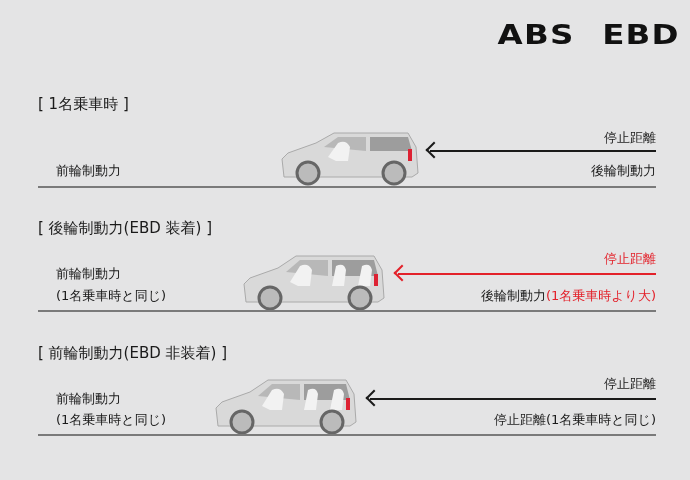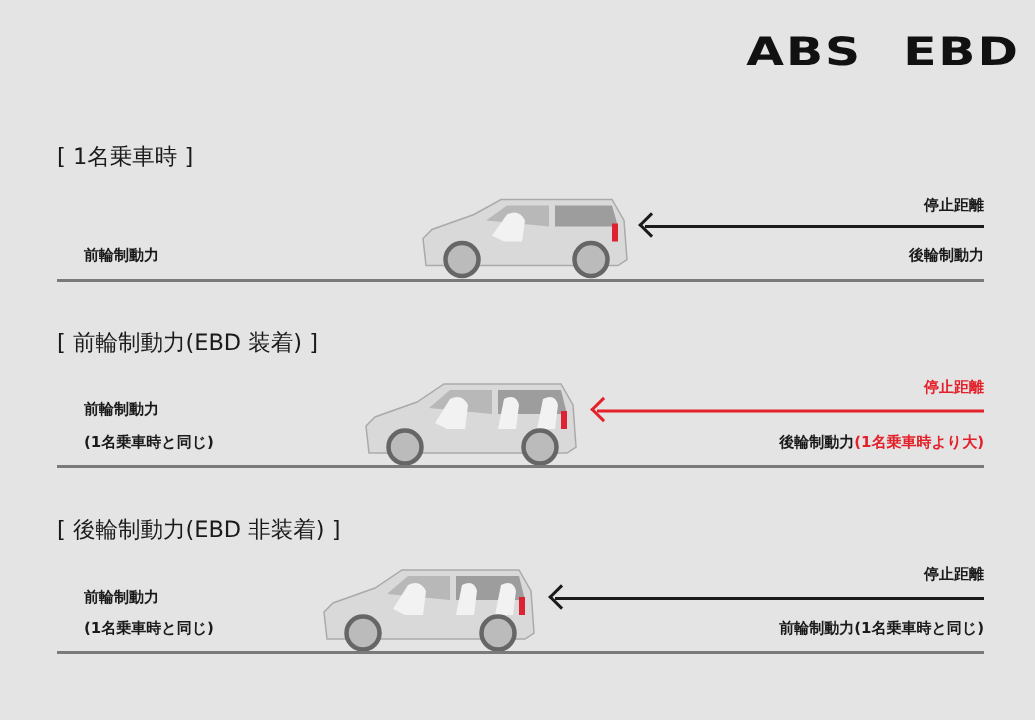--- a/index.html
+++ b/index.html
@@ -17,21 +17,21 @@
     color:#111;
     transform:scaleX(1.25); transform-origin:right center;
   }
   .logo span { margin-left:22px; }
   .section { position:absolute; left:0; width:690px; }
   .heading {
     position:absolute; left:38px;
     font-size:15px; font-weight:normal; white-space:nowrap;
   }
   .label {
-    position:absolute; font-size:10px; font-weight:bold; line-height:20px;
+    position:absolute; font-size:13px; font-weight:normal; line-height:20px;
     white-space:nowrap;
   }
   .label.left { left:56px; }
   .label.right { right:34px; text-align:right; }
   .red { color:#e3212a; }
   .ground {
     position:absolute; left:38px; width:618px; height:2px; background:#7a7a7a;
   }
   .arrow {
     position:absolute; height:2px;
@@ -66,21 +66,21 @@
   <div class="label right" style="top:128px;">停止距離</div>
   <div class="arrow" style="left:428px;width:228px;top:150px;">
     <div class="shaft" style="background:#1a1a1a;"></div>
     <div class="head" style="border-color:#1a1a1a;"></div>
   </div>
   <div class="label right" style="top:161px;"><span>後輪制動力</span></div>
   <div class="ground" style="top:186px;"></div>
 </div>
 
 <div class="section" style="top:0;">
-  <div class="heading" style="top:219px;">[ 前輪制動力(EBD 装着) ]</div>
+  <div class="heading" style="top:219px;">[ 後輪制動力(EBD 装着) ]</div>
   <div class="label left" style="top:264px;">前輪制動力</div>
   <div class="label left" style="top:286px;">(1名乗車時と同じ)</div>
   <svg class="car" style="left:240px;top:250px;" width="152" height="62" viewBox="0 0 152 62">
     <path d="M6 52 L4 34 L10 28 L38 18 L56 6 L134 6 L142 20 L144 48 L138 52 Z" fill="#d9d9d9" stroke="#aaa" stroke-width="1"></path>
     <path d="M46 22 L60 10 L88 10 L88 26 Z" fill="#b8b8b8"></path>
     <path d="M92 10 L134 10 L138 26 L92 26 Z" fill="#9d9d9d"></path>
     <rect x="134" y="24" width="4" height="12" fill="#d23"></rect>
     <path d="M60 16 Q68 12 72 20 L70 36 L58 36 L50 32 Z" fill="#f2f2f2"></path>
     <path d="M96 16 Q104 12 106 20 L104 36 L92 36 Z" fill="#f2f2f2"></path>
     <path d="M122 16 Q130 12 132 20 L130 36 L118 36 Z" fill="#f2f2f2"></path>
@@ -90,34 +90,34 @@
   <div class="label right red" style="top:249px;">停止距離</div>
   <div class="arrow" style="left:396px;width:260px;top:273px;">
     <div class="shaft" style="background:#e3212a;"></div>
     <div class="head" style="border-color:#e3212a;"></div>
   </div>
   <div class="label right" style="top:286px;margin-left:42px;"><span>後輪制動力</span><span class="red">(1名乗車時より大)</span></div>
   <div class="ground" style="top:310px;"></div>
 </div>
 
 <div class="section" style="top:0;">
-  <div class="heading" style="top:344px;">[ 後輪制動力(EBD 非装着) ]</div>
+  <div class="heading" style="top:344px;">[ 前輪制動力(EBD 非装着) ]</div>
   <div class="label left" style="top:389px;">前輪制動力</div>
   <div class="label left" style="top:410px;">(1名乗車時と同じ)</div>
   <svg class="car" style="left:212px;top:374px;" width="152" height="62" viewBox="0 0 152 62">
     <path d="M6 52 L4 34 L10 28 L38 18 L56 6 L134 6 L142 20 L144 48 L138 52 Z" fill="#d9d9d9" stroke="#aaa" stroke-width="1"></path>
     <path d="M46 22 L60 10 L88 10 L88 26 Z" fill="#b8b8b8"></path>
     <path d="M92 10 L134 10 L138 26 L92 26 Z" fill="#9d9d9d"></path>
     <rect x="134" y="24" width="4" height="12" fill="#d23"></rect>
     <path d="M60 16 Q68 12 72 20 L70 36 L58 36 L50 32 Z" fill="#f2f2f2"></path>
     <path d="M96 16 Q104 12 106 20 L104 36 L92 36 Z" fill="#f2f2f2"></path>
     <path d="M122 16 Q130 12 132 20 L130 36 L118 36 Z" fill="#f2f2f2"></path>
     <circle cx="30" cy="48" r="11" fill="#bbb" stroke="#666" stroke-width="3"></circle>
     <circle cx="120" cy="48" r="11" fill="#bbb" stroke="#666" stroke-width="3"></circle>
   </svg>
   <div class="label right" style="top:374px;">停止距離</div>
   <div class="arrow" style="left:368px;width:288px;top:398px;">
     <div class="shaft" style="background:#1a1a1a;"></div>
     <div class="head" style="border-color:#1a1a1a;"></div>
   </div>
-  <div class="label right" style="top:410px;"><span>前輪制動力(1名乗車時と同じ)</span></div>
+  <div class="label right" style="top:410px;"><span>停止距離(1名乗車時と同じ)</span></div>
   <div class="ground" style="top:434px;"></div>
 </div>
 
 </body></html>

